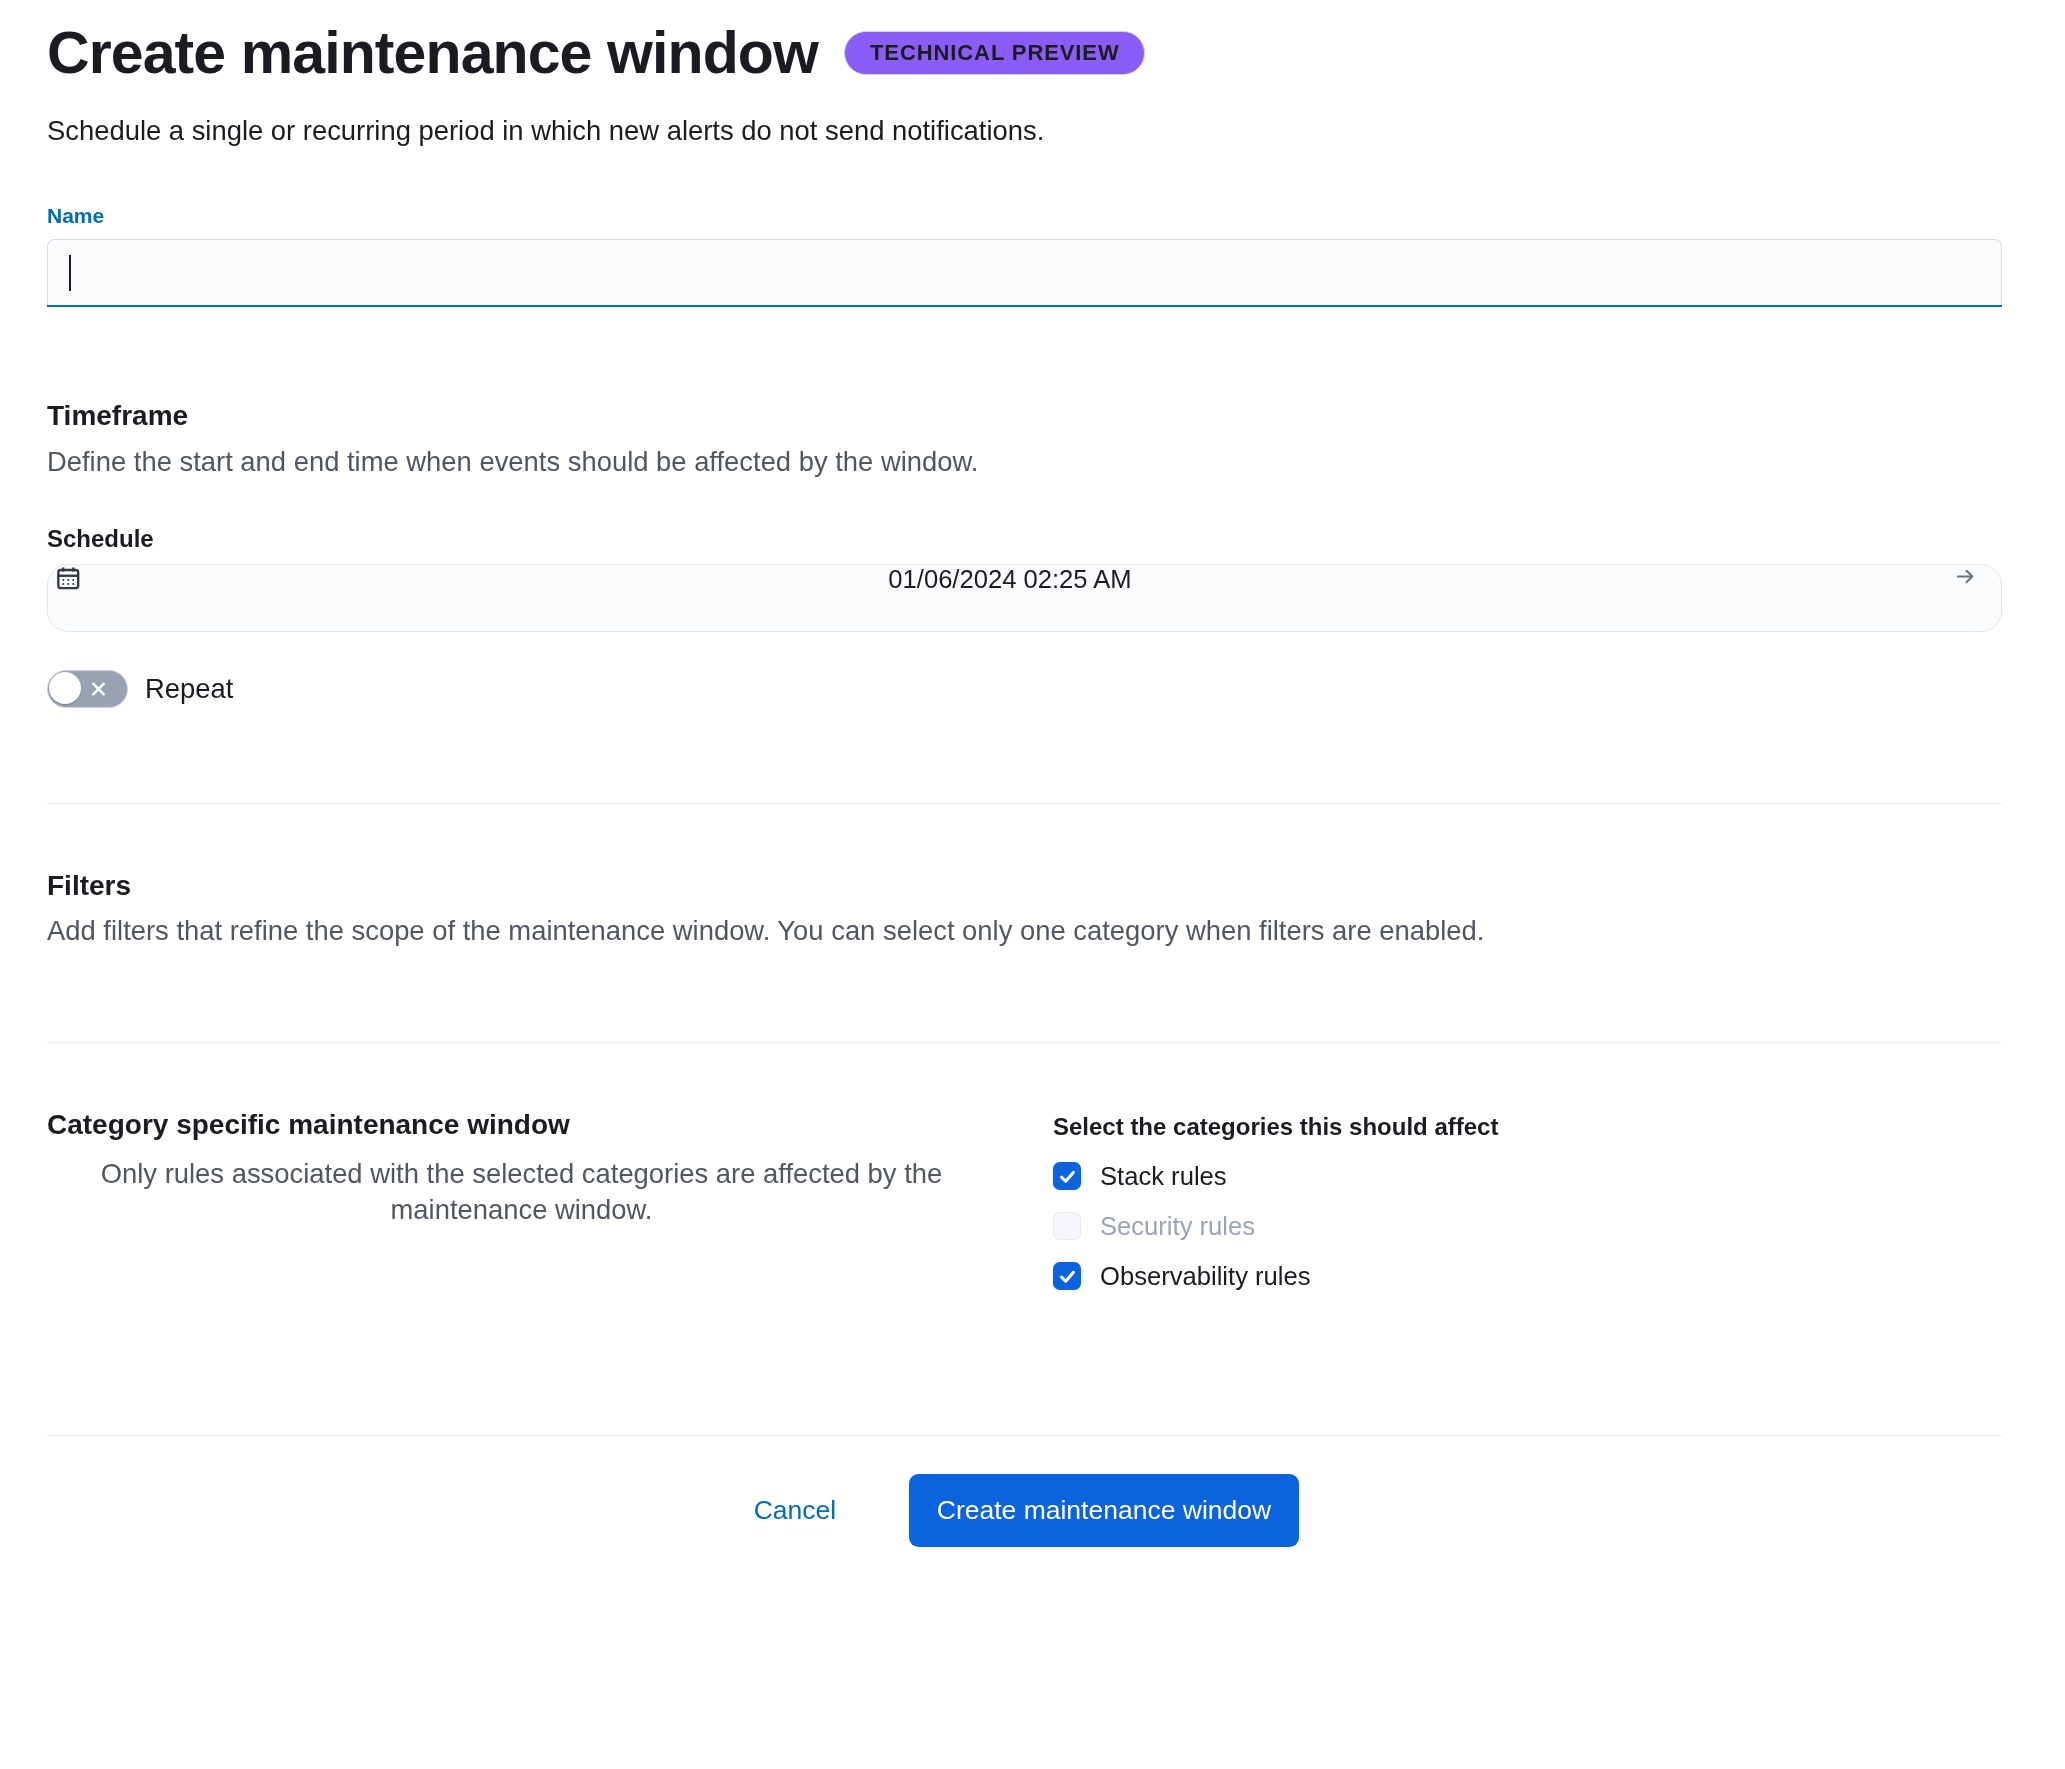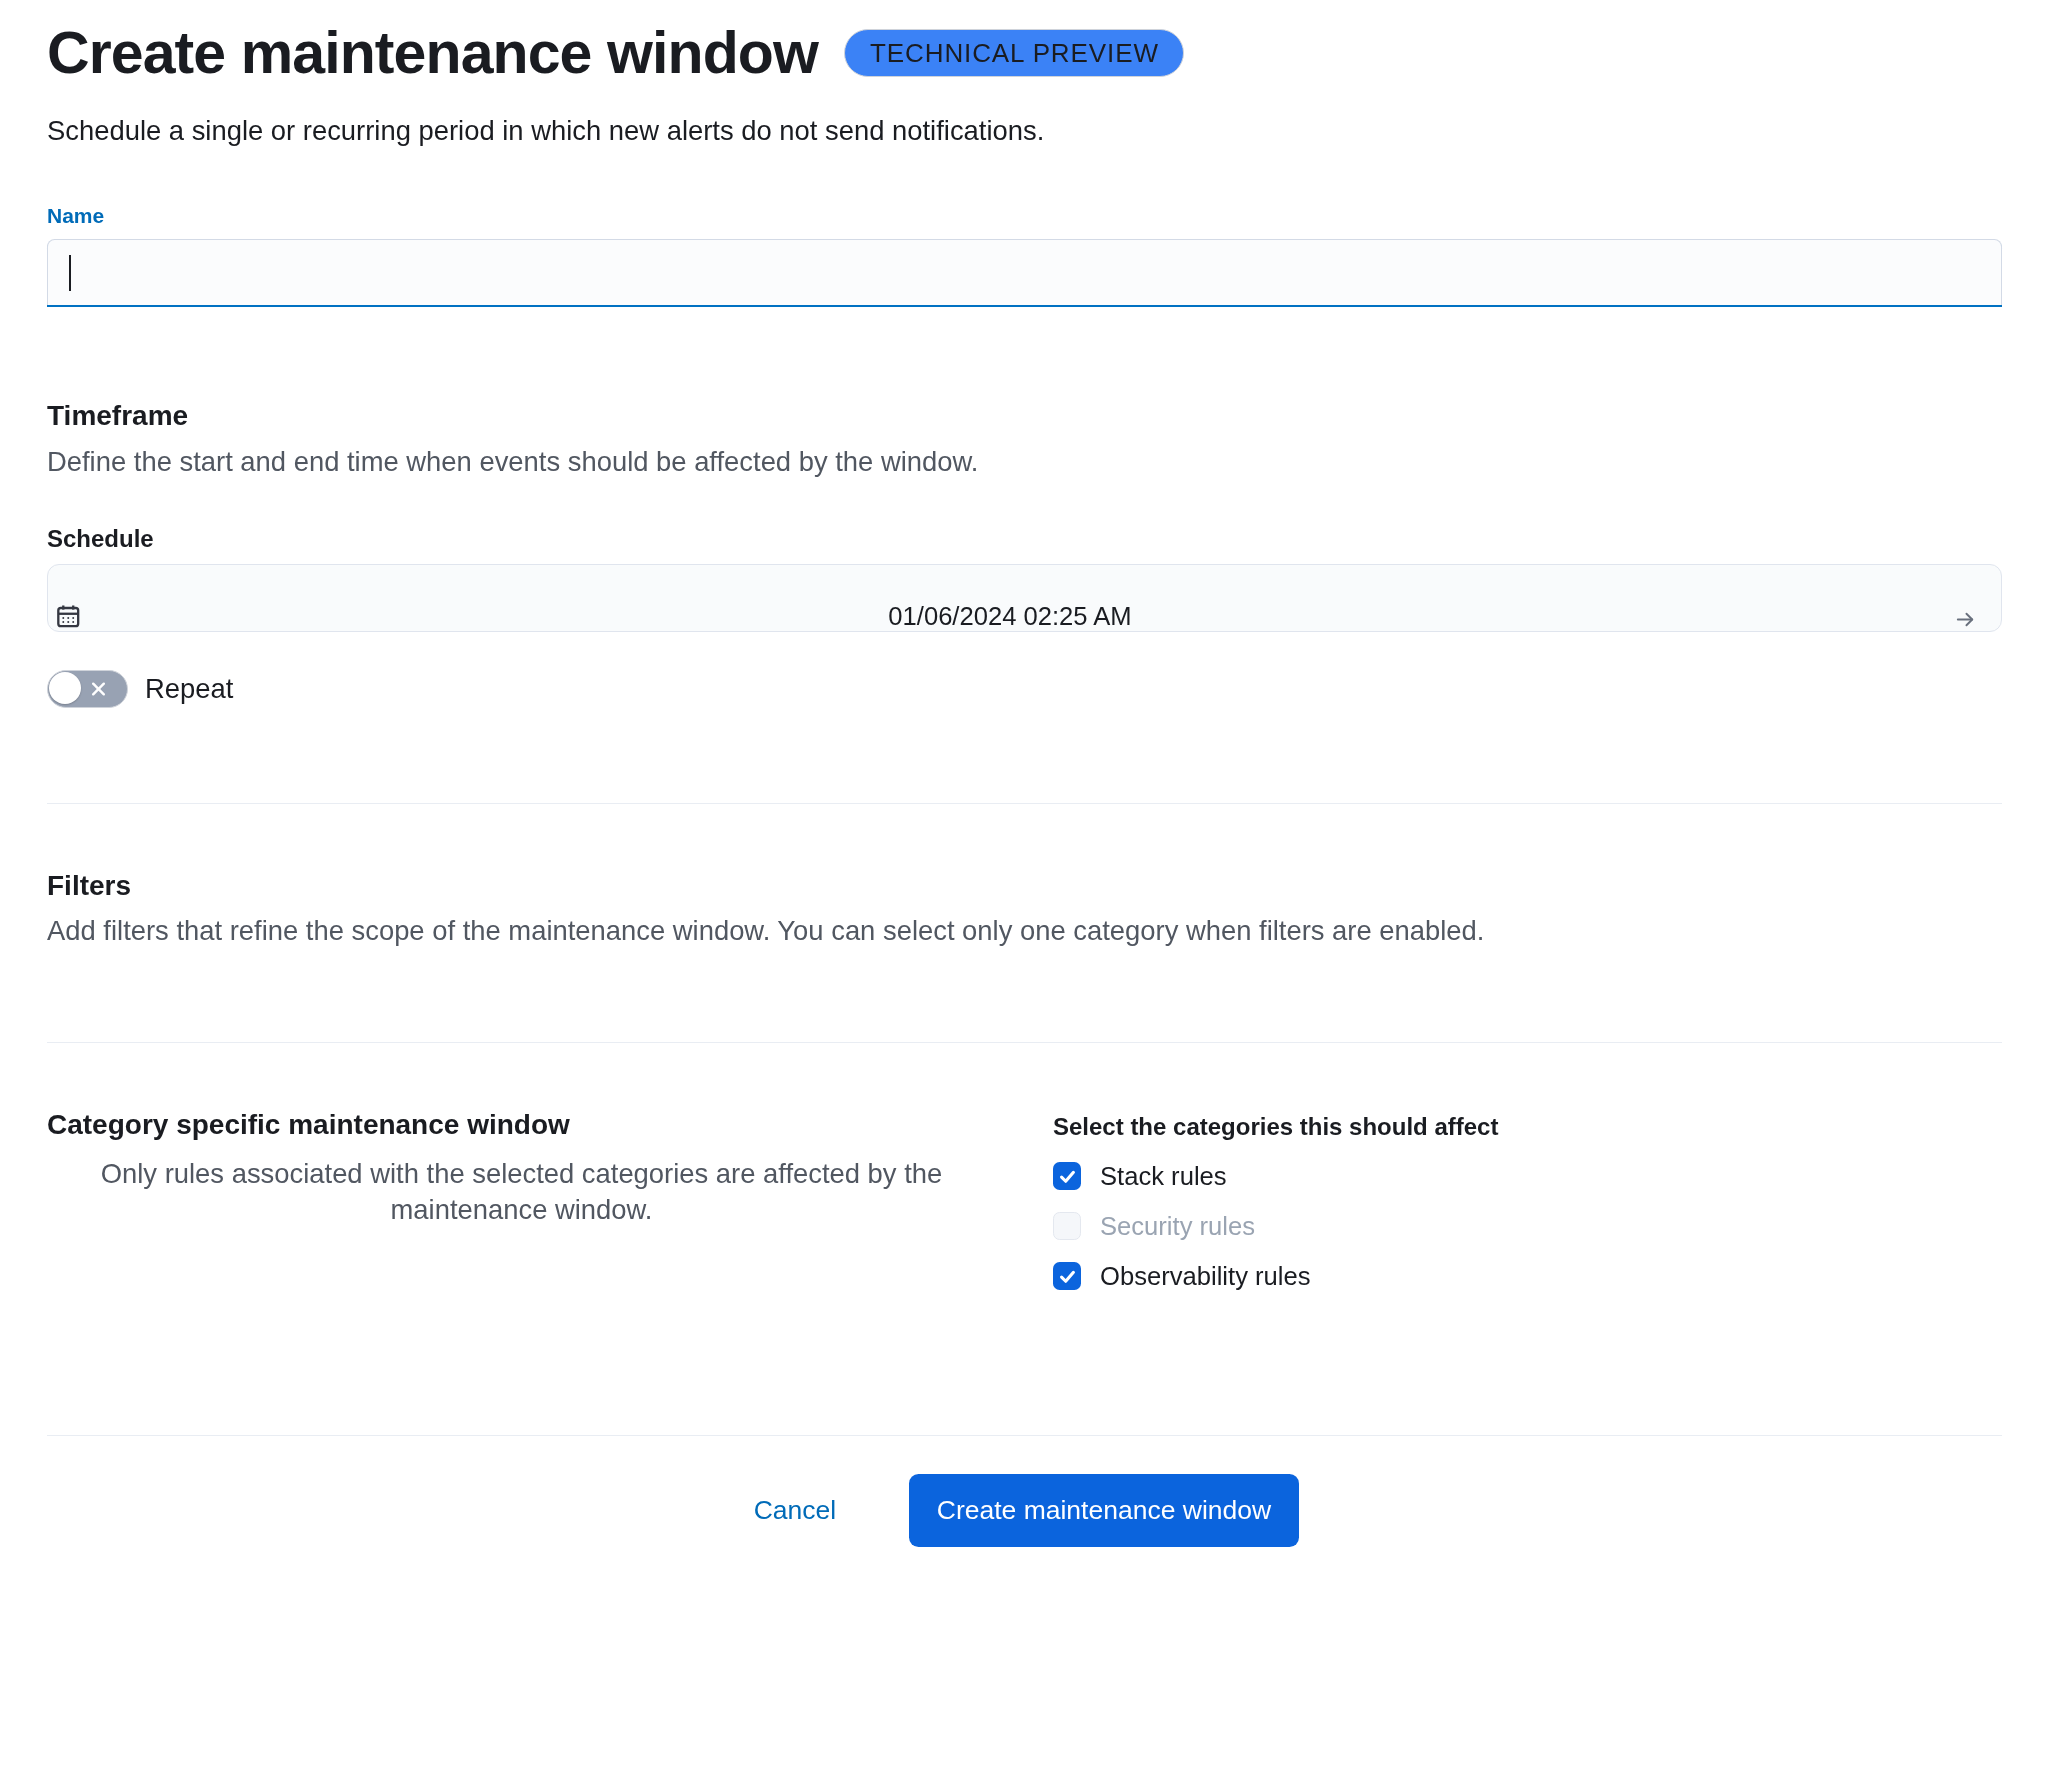--- a/index.html
+++ b/index.html
@@ -35,28 +35,28 @@
   }
   .page-title {
     font-size: 59px;
     font-weight: 700;
     letter-spacing: -0.9px;
     margin: 0;
   }
   .badge {
     display: inline-flex;
     align-items: center;
-    font-size: 26px;
-    font-weight: 400;
+    font-size: 22px;
+    font-weight: 700;
     letter-spacing: 0.9px;
     color: #1a1c21;
     border: 1.9px solid #cfd3da;
     border-radius: 945px;
     padding: 7.6px 24.6px;
-    background: #3b82f6;
+    background: #8b5cf6;
   }
   .subtitle {
     font-size: 27.4px;
     color: var(--text-primary);
     font-weight: 400;
     margin: 0 0 57px 0;
   }
 
   .field-label-blue {
     font-size: 21px;
@@ -101,24 +101,24 @@
 
   .field-label {
     font-size: 24px;
     font-weight: 700;
     margin-bottom: 11.4px;
   }
   .date-range {
     width: 100%;
     height: 68px;
     border: 1.4px solid #e0e5ee;
-    border-radius: 12px;
+    border-radius: 21px;
     background: #f9fbfc;
     display: flex;
-    align-items: flex-end;
+    align-items: flex-start;
     padding: 0 7px;
     color: #1f2430;
   }
   .date-icon {
     width: 28px;
     height: 28px;
     flex: 0 0 auto;
     color: #343741;
   }
   .date-slot {

